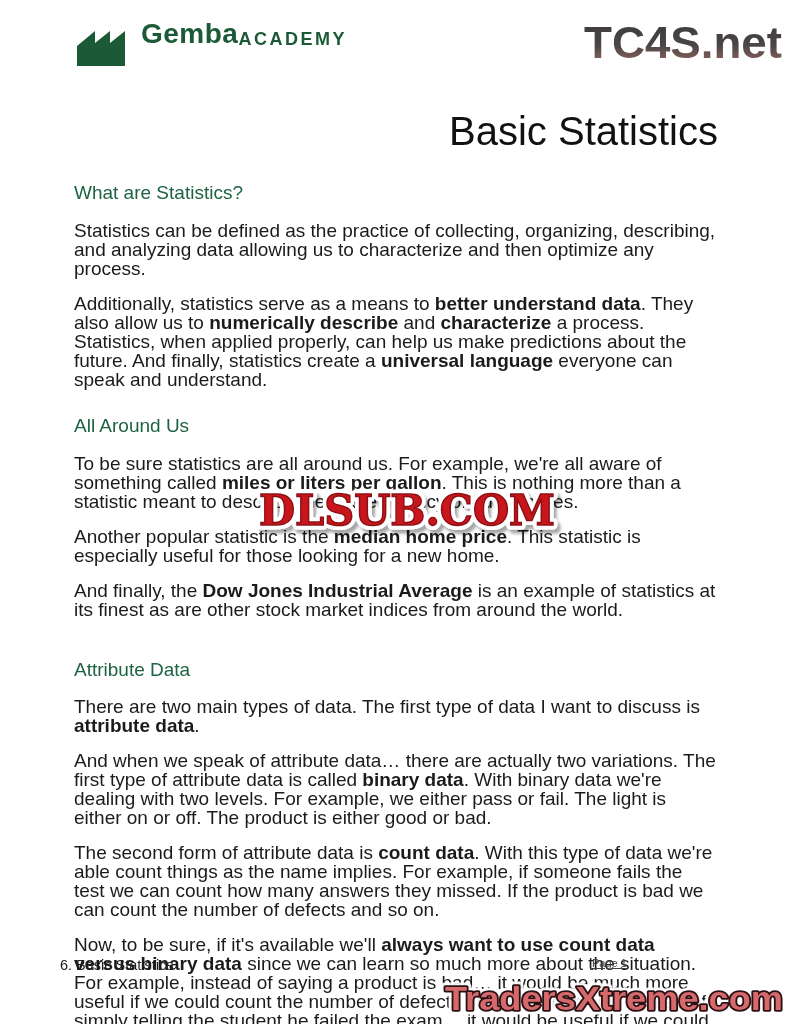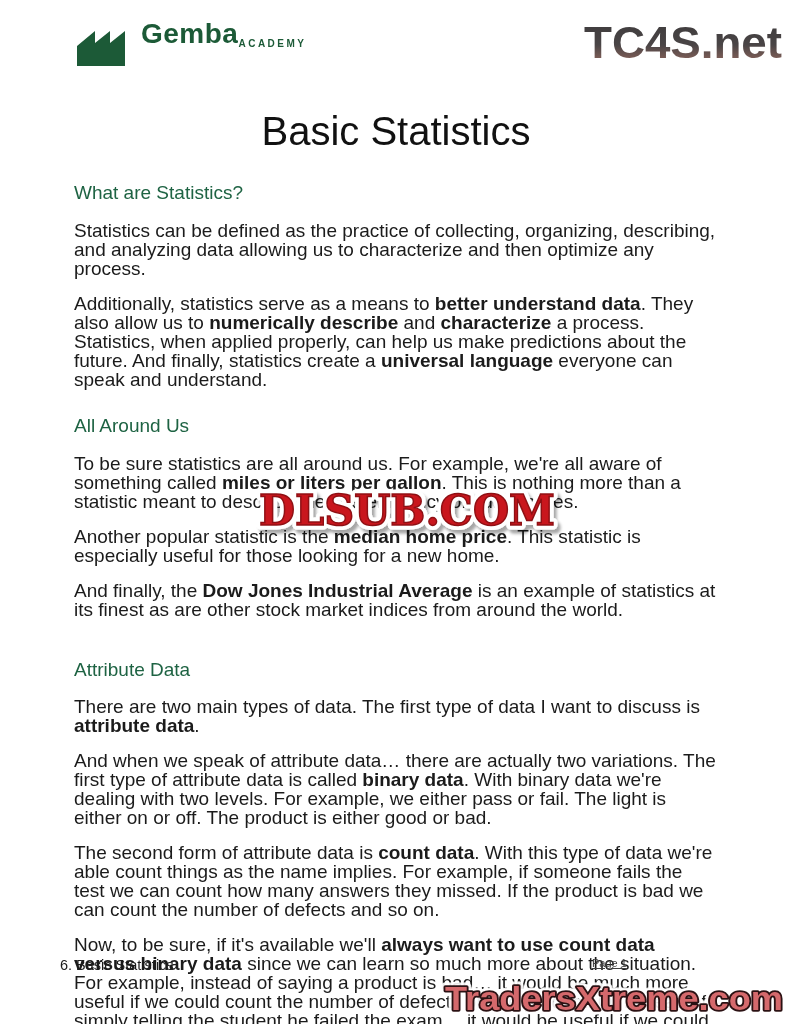--- a/index.html
+++ b/index.html
@@ -15,32 +15,32 @@
   .logo{
     position:absolute;left:75px;top:20px;
     display:flex;align-items:flex-start;gap:6px;
   }
   .logo svg{display:block;}
   .logo-text{display:flex;line-height:1;}
   .logo-brand{
     font-size:28px;font-weight:bold;color:#1c5a37;letter-spacing:.5px;
   }
   .logo-sub{
-    font-size:10px;font-weight:bold;color:#1c5a37;letter-spacing:2.5px;margin-top:19px;
+    font-size:18px;font-weight:bold;color:#1c5a37;letter-spacing:2.5px;margin-top:10px;
   }
   
   .wm-top{position:absolute;top:16px;right:1px;}
   .wm-mid{position:absolute;left:253px;top:483px;}
   .wm-bot{position:absolute;right:0px;top:976px;}
   
   .content{
     position:absolute;left:74px;top:0;width:644px;padding-top:106px;
   }
   .doc-title{
-    text-align:center;
+    text-align:right;
     font-size:40px;line-height:1.25;font-weight:400;color:#111;
     margin:0;
   }
   h2.sec{
     color:#1e6343;font-size:19px;font-weight:normal;
     margin:26px 0 0 0;line-height:1.2;
   }
   h2.sec.big-gap{margin-top:40px;}
   p.body{
     font-size:19px;line-height:19px;margin:16px 0 0 0;letter-spacing:0px;

